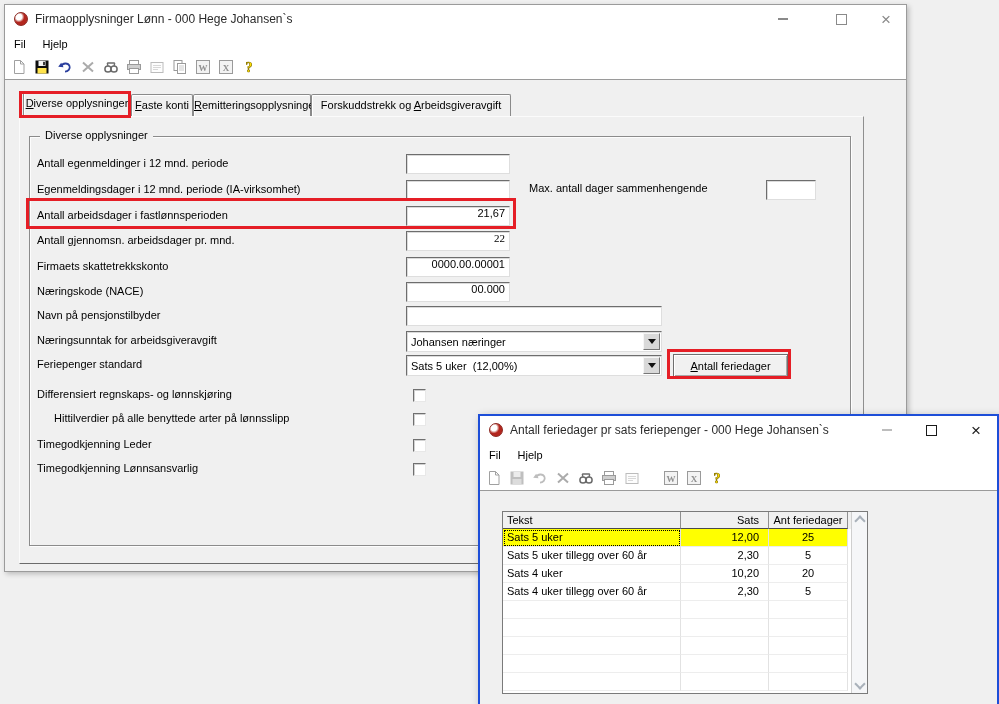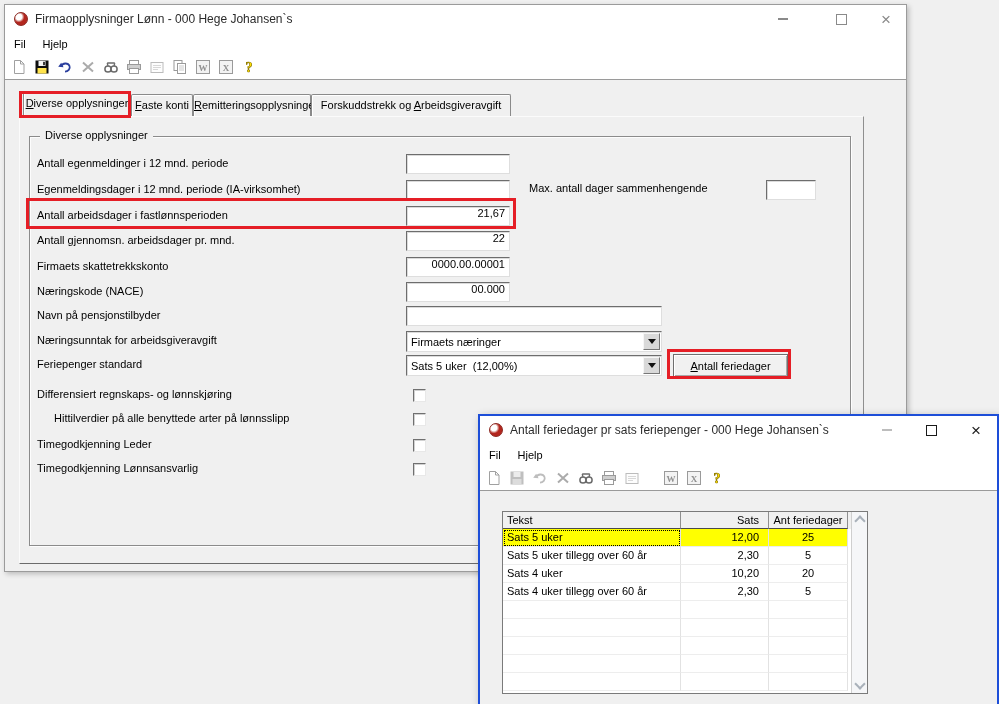--- a/index.html
+++ b/index.html
@@ -191,38 +191,38 @@
           </div>
           <div class="fld-label" style="top: 103px;">Egenmeldingsdager i 12 mnd. periode (IA-virksomhet)</div>
           <div class="input small" style="top: 100px;">
             <span class="val num"></span>
           </div>
           <div class="fld-label" style="top: 129px;">Antall arbeidsdager i fastlønnsperioden</div>
           <div class="input small" style="top: 126px;">
             <span class="val num">21,67</span>
           </div>
           <div class="fld-label" style="top: 154px;">Antall gjennomsn. arbeidsdager pr. mnd.</div>
-          <div class="input small" style="top: 151px;">
+          <div class="input small" style="top: 151px; font-family: Liberation Serif, serif;">
             <span class="val num">22</span>
           </div>
           <div class="fld-label" style="top: 180px;">Firmaets skattetrekkskonto</div>
           <div class="input small" style="top: 177px;">
             <span class="val num">0000.00.00001</span>
           </div>
           <div class="fld-label" style="top: 205px;">Næringskode (NACE)</div>
           <div class="input small" style="top: 202px;">
             <span class="val num">00.000</span>
           </div>
           <div class="fld-label" style="top: 229px;">Navn på pensjonstilbyder</div>
           <div class="input wide" style="top: 226px;">
             <span class="val num"></span>
           </div>
           <div class="fld-label" style="top: 254px;">Næringsunntak for arbeidsgiveravgift</div>
           <div class="selectbox" style="top: 251px;">
-            <span class="val">Firmaets næringer</span>
+            <span class="val">Johansen næringer</span>
             <span class="drop-btn">
               <span class="tri"></span>
             </span>
           </div>
           <div class="fld-label" style="top: 278px;">Feriepenger standard</div>
           <div class="selectbox" style="top: 275px;">
             <span class="val">Sats 5 uker  (12,00%)</span>
             <span class="drop-btn">
               <span class="tri"></span>
             </span>

